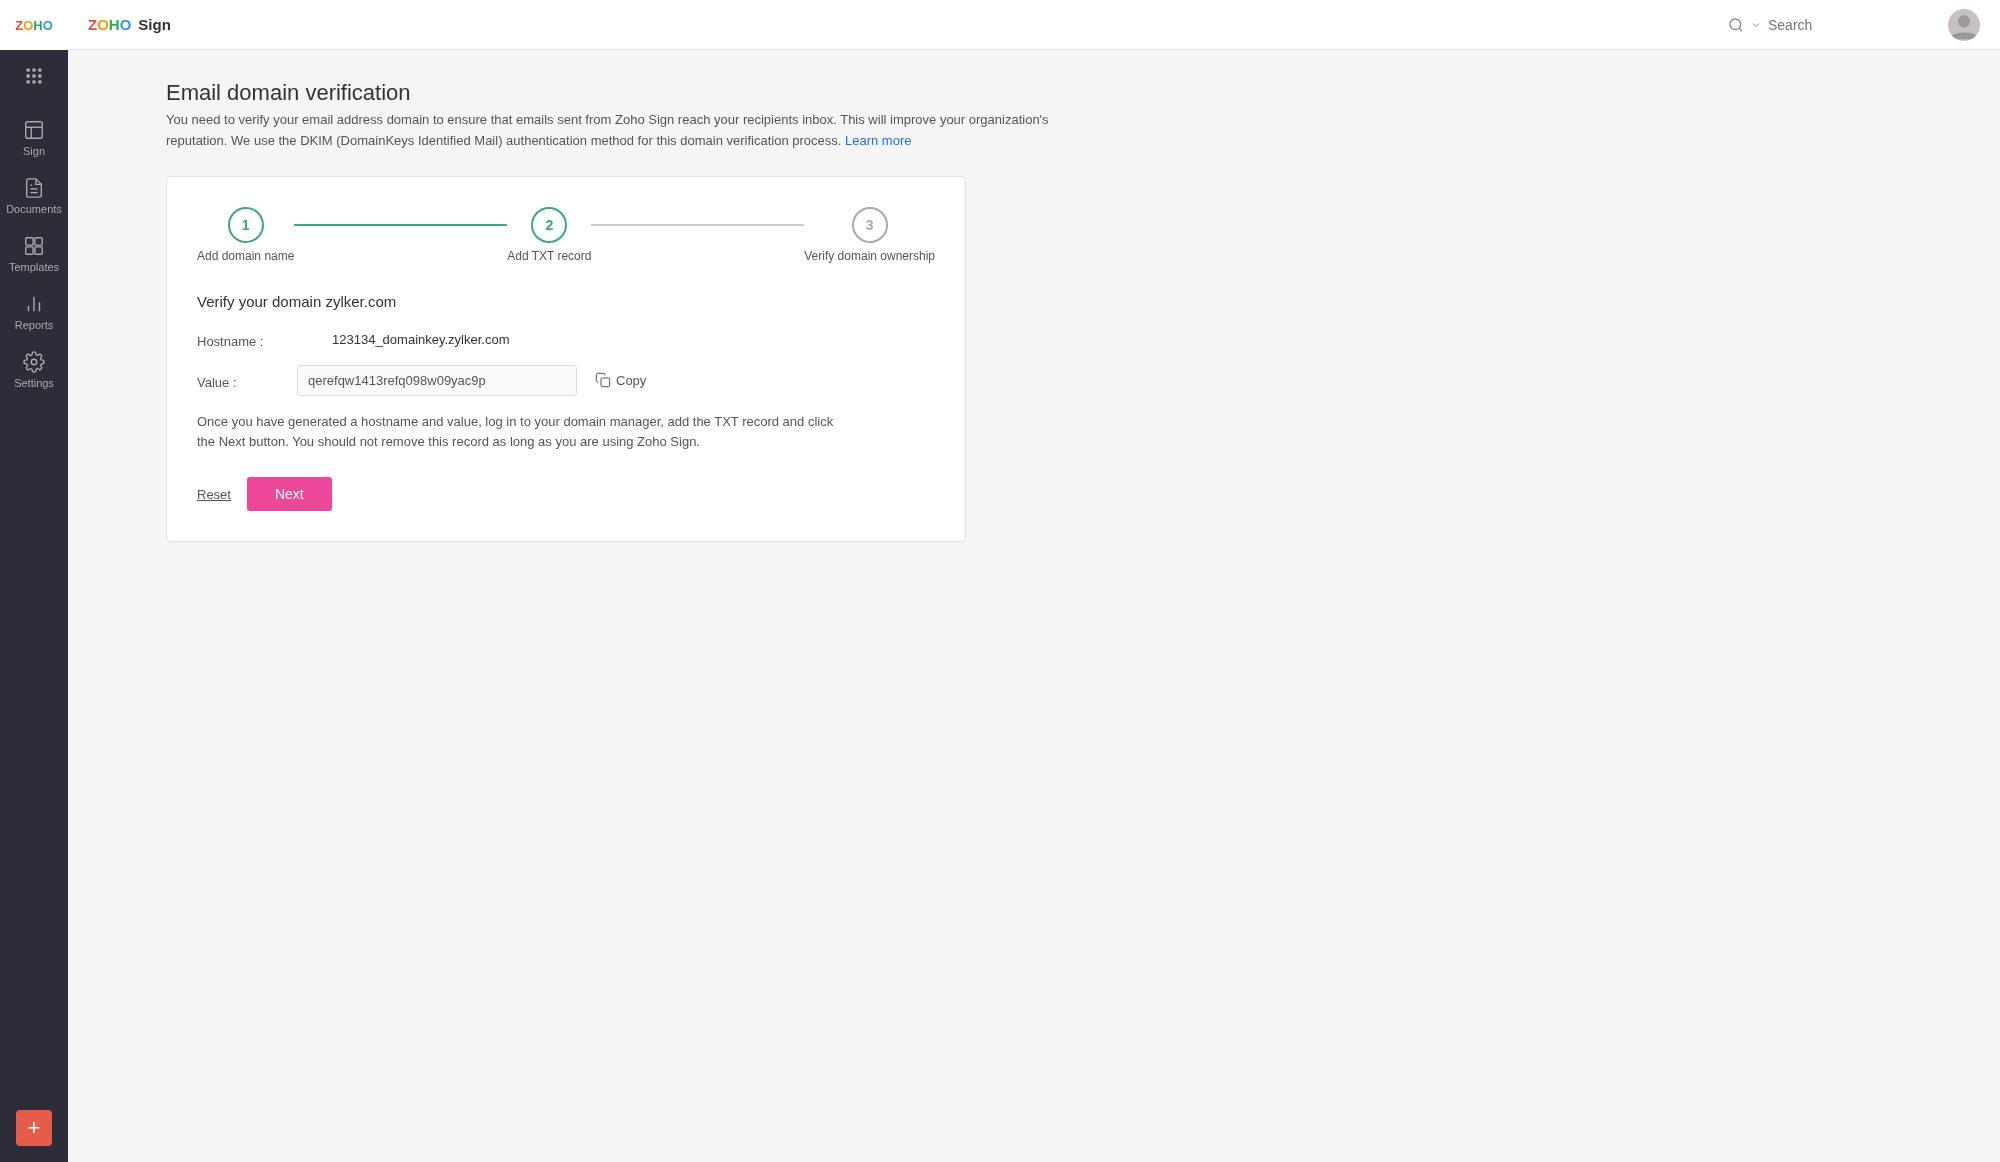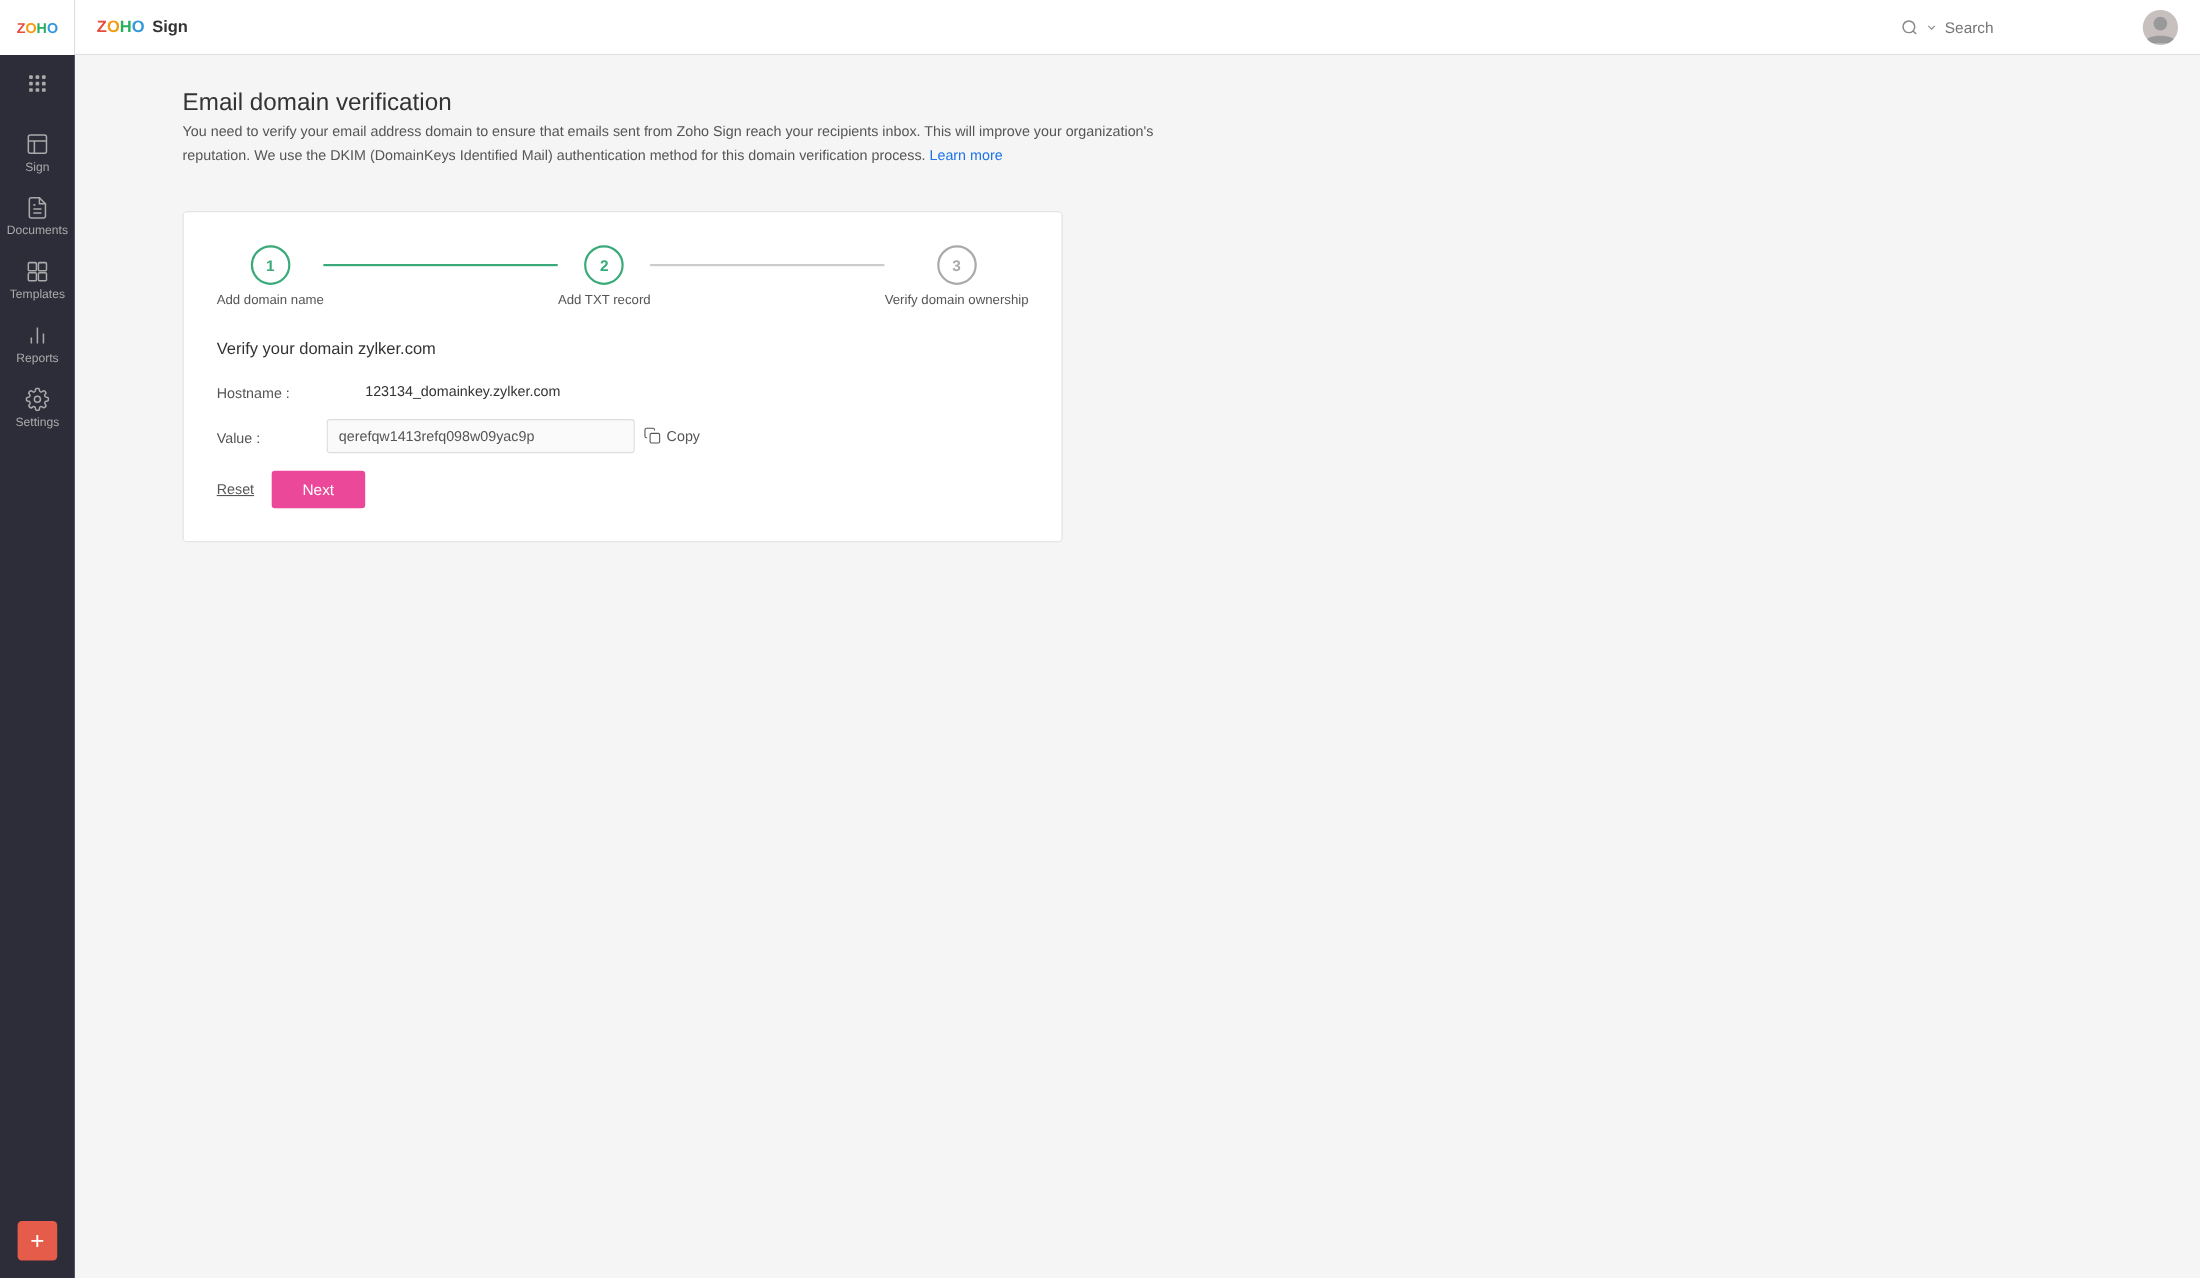--- a/index.html
+++ b/index.html
@@ -129,21 +129,21 @@
     .page-title {
       font-size: 22px;
       font-weight: 400;
       color: #333;
       margin-bottom: 4px;
     }
     .description {
       font-size: 13px;
       color: #555;
       line-height: 1.6;
-      margin-bottom: 40px;
+      margin-bottom: 24px;
       max-width: 900px;
     }
     .description a {
       color: #1a73e8;
       text-decoration: none;
     }
 
     
     .card {
       background: #fff;
@@ -227,21 +227,21 @@
       padding-top: 4px;
     }
     .field-value {
       font-size: 13px;
       color: #333;
       margin-left: 35px;
     }
     .field-value-input {
       display: flex;
       align-items: center;
-      gap: 0;
+      gap: 10px;
     }
     .value-input {
       border: 1px solid #ddd;
       padding: 7px 10px;
       font-size: 13px;
       color: #555;
       background: #fafafa;
       border-radius: 3px;
       width: 280px;
     }
@@ -433,20 +433,21 @@
         <button class="copy-btn">
           <svg width="16" height="16" viewBox="0 0 24 24" fill="none" stroke="currentColor" stroke-width="1.5">
             <rect x="9" y="9" width="13" height="13" rx="2" ry="2"></rect>
             <path d="M5 15H4a2 2 0 0 1-2-2V4a2 2 0 0 1 2-2h9a2 2 0 0 1 2 2v1"></path>
           </svg>
           <span>Copy</span>
         </button>
       </div>
     </div>
 
+    <p class="instruction-text">Once you have generated a hostname and value, log in to your domain manager, add the TXT record and click the Next button. You should not remove this record as long as you are using Zoho Sign.</p>
 
     <div class="button-row">
       <button class="btn-reset">Reset</button>
       <button class="btn-next">Next</button>
     </div>
 
   </div>
 </div>
 
 </body></html>

